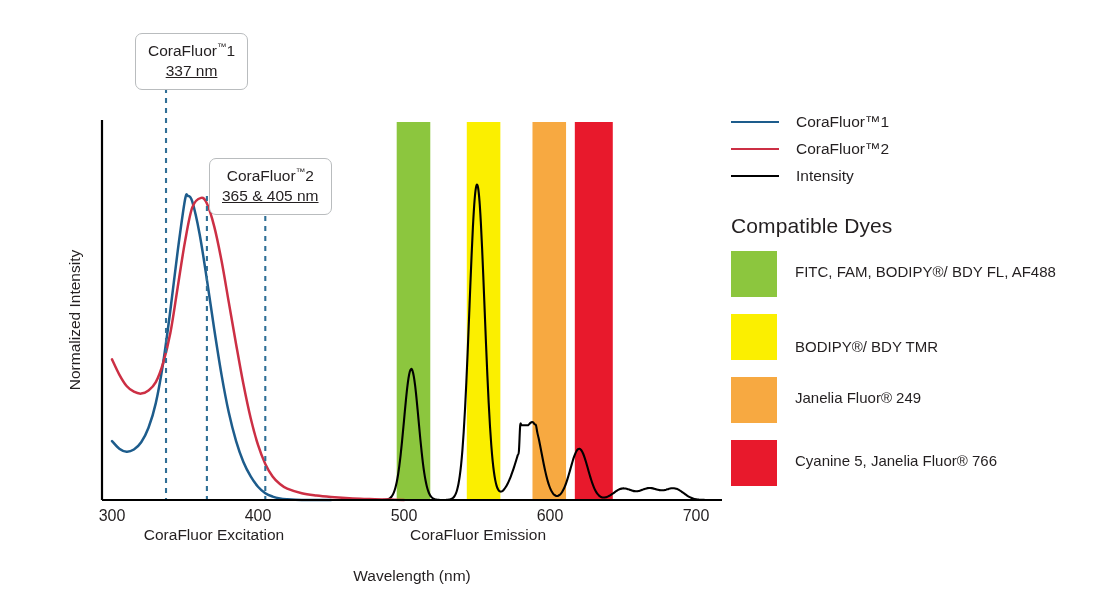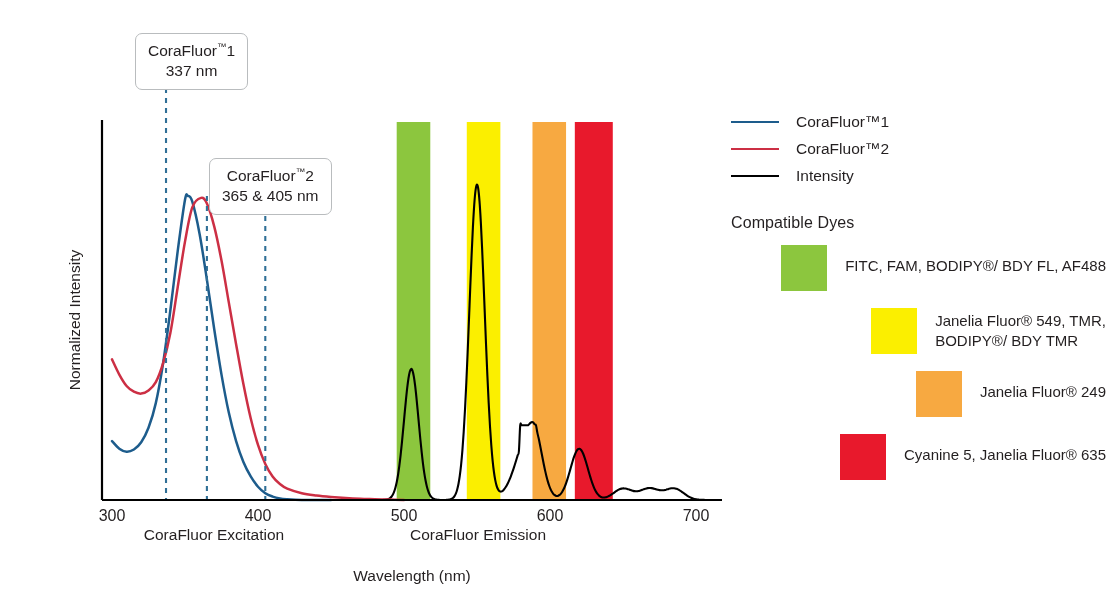--- a/index.html
+++ b/index.html
@@ -10,38 +10,38 @@
   }
   #figure{position:absolute;inset:0;}
   svg.plot{position:absolute;left:0;top:0;width:1110px;height:612px;}
 
   .callout{
     position:absolute;background:#ffffff;border:1px solid #b9bcbe;border-radius:7px;
     text-align:center;line-height:1.28;color:#231f20;
     font-size:15.5px;padding:7px 12px 8px 12px;white-space:nowrap;
   }
   .callout .l1{display:block;}
-  .callout .l2{display:block;}
+  .callout .l2{display:block;text-decoration:underline;}
   .sup{font-size:9.5px;vertical-align:6px;letter-spacing:0;}
 
   #cf1-callout{left:135px;top:33px;}
   #cf2-callout{left:209px;top:158px;}
 
   .axis-text{font-size:15.5px;fill:#231f20;}
   .tick-label{font-size:16px;fill:#231f20;}
 
   
   #panel{position:absolute;left:731px;top:108px;width:375px;}
   .leg-row{display:flex;align-items:center;height:27px;}
   .leg-swatch{width:48px;height:0;border-top-width:2.6px;border-top-style:solid;margin-right:17px;flex:0 0 48px;}
   .leg-label{font-size:15.5px;color:#231f20;}
 
-  #dyes-title{font-size:16px;color:#231f20;margin:25px 0 13px 0;letter-spacing:.1px;}
+  #dyes-title{font-size:21px;color:#231f20;margin:25px 0 13px 0;letter-spacing:.1px;}
 
-  .dye-row{display:flex;align-items:flex-start;margin-bottom:17px;justify-content:flex-end;}
+  .dye-row{display:flex;align-items:flex-start;margin-bottom:17px;}
   .dye-swatch{width:46px;height:46px;flex:0 0 46px;margin-right:18px;}
   .dye-label{font-size:15px;color:#231f20;line-height:1.34;padding-top:11px;}
   .dye-row.two-line .dye-label{padding-top:3px;}
 </style>
 </head>
 <body>
 
 <div id="figure">
 
   <svg class="plot" id="plot-svg" viewBox="0 0 1110 612" preserveAspectRatio="none" aria-hidden="true">
@@ -101,32 +101,32 @@
     <div id="dye-list">
       <div class="dye-row">
         <span class="dye-swatch" style="background: rgb(140, 198, 62);"></span>
         <span class="dye-label">
           <span>FITC, FAM, BODIPY®/ BDY FL, AF488</span>
         </span>
       </div>
       <div class="dye-row two-line">
         <span class="dye-swatch" style="background: rgb(251, 239, 0);"></span>
         <span class="dye-label">
-          <span>Janelia Fluor® 549, TMR,</span><br>
+          <br>
           <span>BODIPY®/ BDY TMR</span>
         </span>
       </div>
       <div class="dye-row">
         <span class="dye-swatch" style="background: rgb(247, 169, 65);"></span>
         <span class="dye-label">
           <span>Janelia Fluor® 249</span>
         </span>
       </div>
       <div class="dye-row">
         <span class="dye-swatch" style="background: rgb(232, 25, 44);"></span>
         <span class="dye-label">
-          <span>Cyanine 5, Janelia Fluor® 635</span>
+          <span>Cyanine 5, Janelia Fluor® 766</span>
         </span>
       </div>
     </div>
 
   </div>
 </div>
 
 </body></html>

